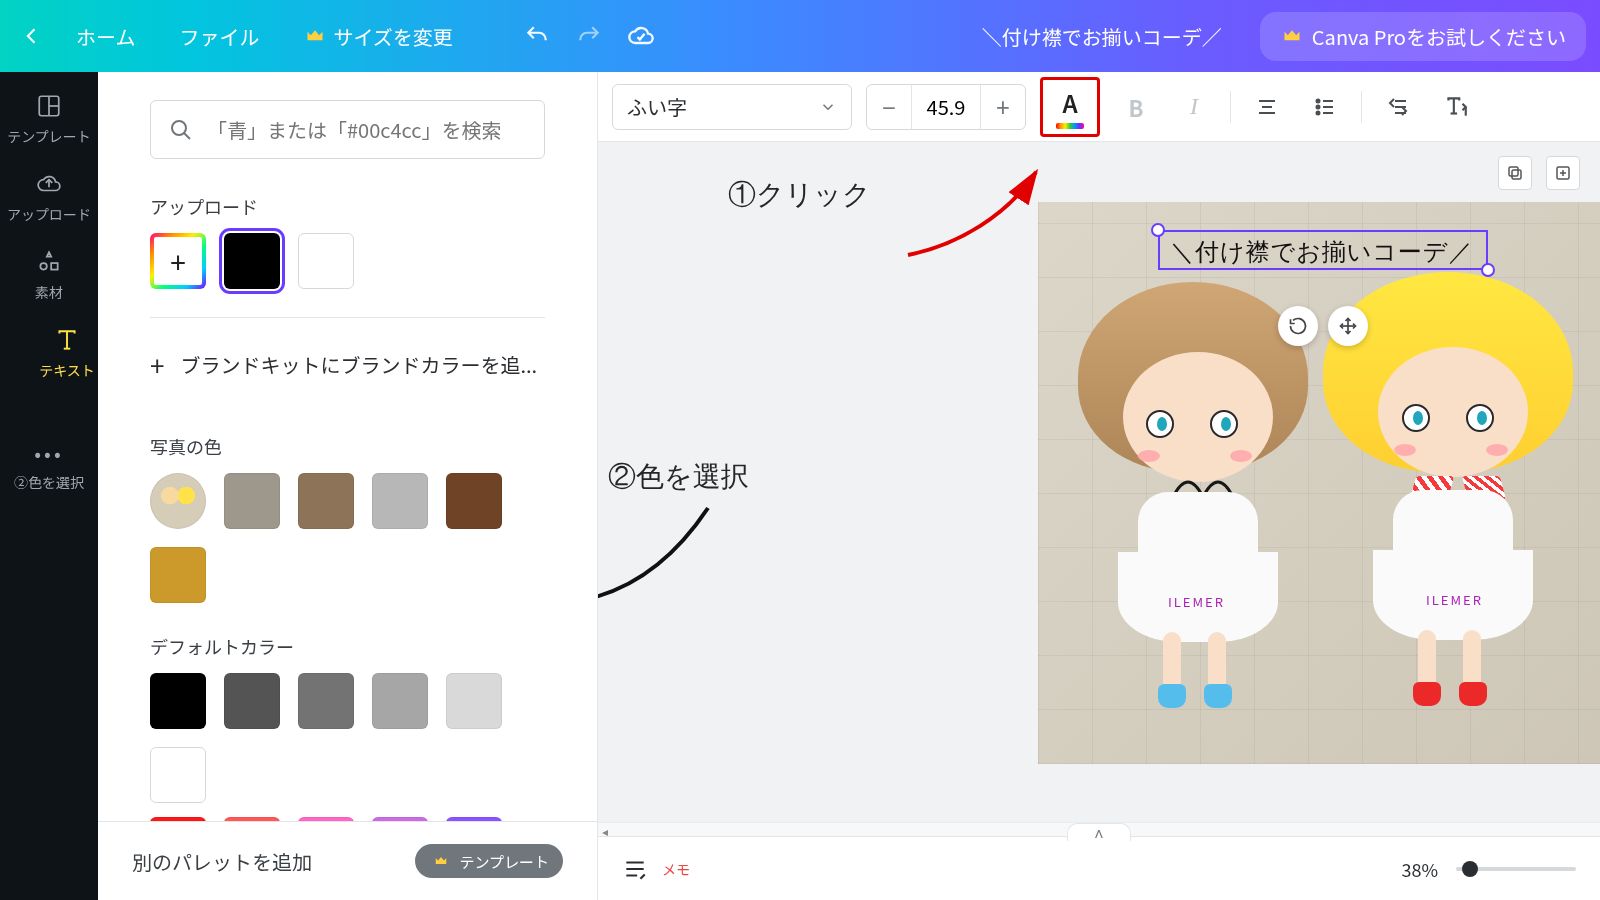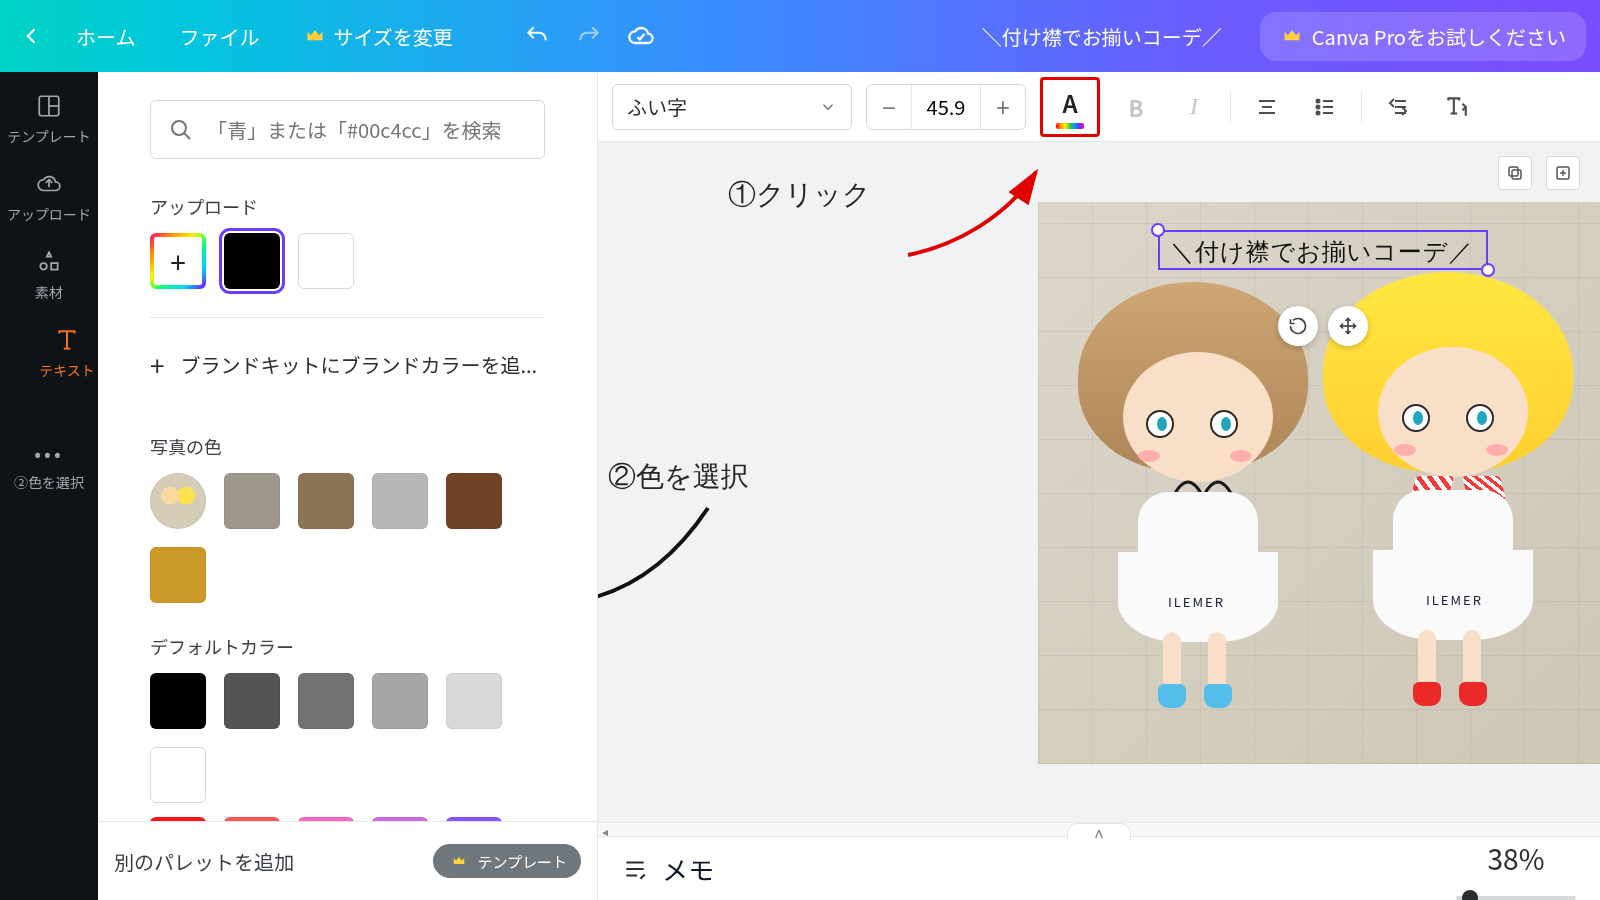--- a/index.html
+++ b/index.html
@@ -34,21 +34,21 @@
   }
 
   
   .rail {
     position: absolute; left:0; top:72px; bottom:0; width:98px;
     background:#0e1318; color:#a0a7ad;
     display:flex; flex-direction:column; align-items:center;
     padding-top:6px;
   }
   .rail .rail-item { width:100%; padding:14px 0 10px; display:flex; flex-direction:column; align-items:center; gap:6px; font-size:14px; cursor:pointer; }
-  .rail .rail-item.active { color:#f97316;padding-left:36px; }
+  .rail .rail-item.active { color:#fde047;padding-left:36px; }
   .rail .rail-item .ri-icon { width:28px; height:28px; display:flex; align-items:center; justify-content:center; }
   .rail .rail-dots { letter-spacing:3px; font-size:20px; }
 
   
   .panel {
     position:absolute; left:98px; top:72px; bottom:0; width:500px;
     background:#fff; border-right:1px solid #e3e6e8;
     display:flex; flex-direction:column;
   }
   .panel-body { padding: 28px 52px 0; overflow:hidden; flex:1; position:relative; }
@@ -74,21 +74,21 @@
       linear-gradient(135deg,#ff0080,#ff8c00,#ffee00,#00ff80,#00cfff,#8000ff) border-box;
     display:flex;align-items:center;justify-content:center;font-size:28px;color:#222;
   }
   .swatch.selected { outline:3px solid #6a3cff; outline-offset:2px; }
   .hr { border:none; border-top:1px solid #e3e6e8; margin-top:28px; }
   .brand-add { display:flex; align-items:center; gap:16px; padding:28px 0; font-size:20px; color:#2a2e32; cursor:pointer; }
   .brand-add .plus { font-size:26px; }
 
   .panel-footer {
     border-top:1px solid #e3e6e8;
-    padding: 22px 16px;
+    padding: 22px 34px;
     display:flex; align-items:center; justify-content:space-between;
     background:#fff;
   }
   .panel-footer .pf-label { font-size:20px; color:#3a3f44; }
   .pill {
     background:#6f767c; color:#fff; border-radius:999px;
     padding:5px 14px; font-size:15px; display:flex; align-items:center; gap:6px;
   }
 
   
@@ -140,21 +140,21 @@
   }
   .dolls { position:absolute; inset:0; filter:contrast(0.95) brightness(1.05); }
   .doll { position:absolute; }
   .doll .hair { position:absolute; border-radius:50% 50% 45% 45%; }
   .doll .face { position:absolute; background:#f3d8c2; border-radius:50%; }
   .doll .eye  { position:absolute; width:28px; height:28px; background:#fff; border:2px solid #222; border-radius:50%; }
   .doll .eye::after{content:"";position:absolute; inset:5px 5px 5px 9px; background:#1aa0b5; border-radius:50%;}
   .doll .cheek{ position:absolute; width:22px;height:12px;background:#f8a8a8;border-radius:50%; }
   .doll .dress{ position:absolute; background:#f4f4f4; }
   .doll .dress-skirt{ position:absolute; background:#f4f4f4; border-radius:0 0 60px 60px / 0 0 40px 40px; }
-  .doll .tag{ position:absolute; font-size:13px; letter-spacing:2px; color:#0f172a; }
+  .doll .tag{ position:absolute; font-size:13px; letter-spacing:2px; color:#a21caf; }
   .doll .leg{ position:absolute; width:18px; height:60px; background:#f3d8c2; border-radius:10px; }
   .doll .shoe{ position:absolute; width:28px; height:24px; border-radius:6px 6px 10px 10px; }
 
   .sel-box {
     position:absolute; border:2px solid #6a3cff;
   }
   .sel-handle { position:absolute; width:14px;height:14px; background:#fff; border:2px solid #6a3cff; border-radius:50%; }
   .float-ctrl { position:absolute; display:flex; gap:10px; }
   .fc-btn { width:40px;height:40px; background:#fff; border-radius:50%; box-shadow:0 2px 6px rgba(0,0,0,.2); display:flex;align-items:center;justify-content:center; color:#444; cursor:pointer; }
 
@@ -163,23 +163,23 @@
   
   .annot { position:absolute; font-size:28px; color:#262626; font-family:"Hiragino Maru Gothic Pro","Yu Gothic",sans-serif; pointer-events:none; }
   .arrow-red { position:absolute; pointer-events:none; }
   .arrow-black{ position:absolute; pointer-events:none; }
 
   
   .editor-footer {
     height:64px; background:#fff; border-top:1px solid #e3e6e8;
     display:flex; align-items:center; padding:0 24px; position:relative;
   }
-  .ef-left { display:flex; align-items:center; gap:14px; font-size:26px; color:#0f172a; }
+  .ef-left { display:flex; align-items:center; gap:14px; font-size:14px; color:#ef4444; }
   .ef-caret { position:absolute; left:50%; top:-14px; transform:translateX(-50%); width:64px;height:18px; background:#fff; border:1px solid #e3e6e8; border-bottom:none; border-radius:10px 10px 0 0; display:flex;align-items:center;justify-content:center; color:#6f767c;}
-  .ef-right { margin-left:auto; display:flex; align-items:center; gap:18px; font-size:28px; color:#2a2e32;flex-direction:column;}
+  .ef-right { margin-left:auto; display:flex; align-items:center; gap:18px; font-size:18px; color:#2a2e32;}
   .zoom-track { width:120px; height:4px; background:#d5d9dc; border-radius:2px; position:relative; }
   .zoom-thumb { position:absolute; left:6px; top:-6px; width:16px;height:16px; background:#2a2e32; border-radius:50%; }
 
   .hscroll { height:14px; background:#f7f8f9; border-top:1px solid #e9ebed; position:relative;}
   .hscroll .hs-btn { position:absolute; left:4px; top:0; width:12px;height:14px; color:#888; font-size:12px; display:flex;align-items:center;}
 </style>
 </head>
 <body>
 
 <div class="topbar">

